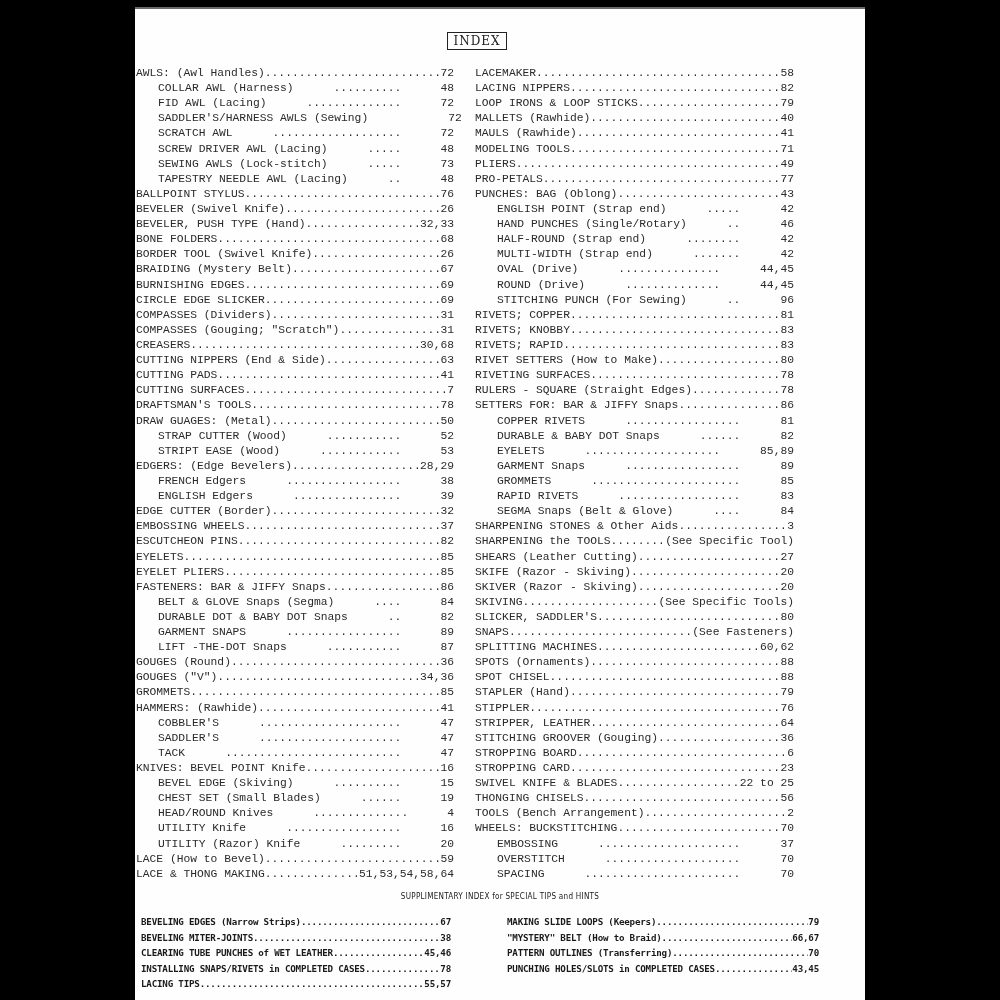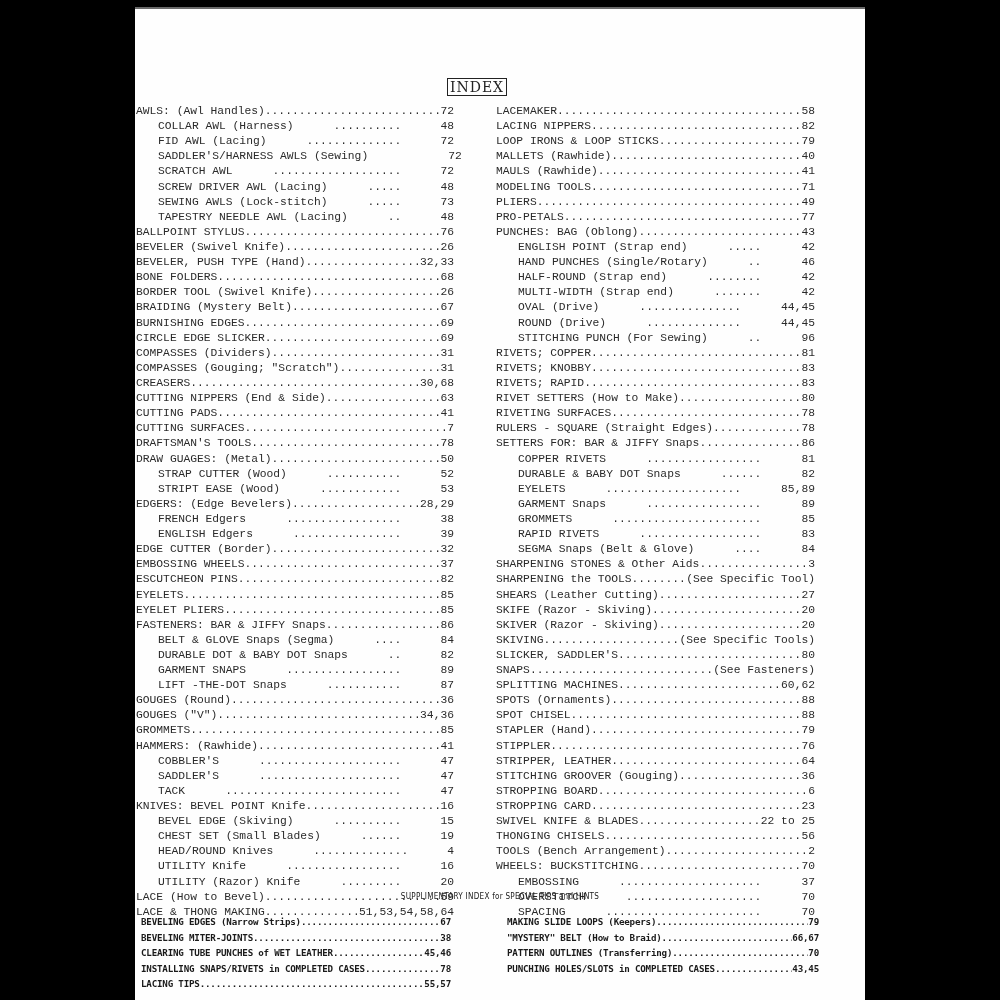--- a/index.html
+++ b/index.html
@@ -5,26 +5,26 @@
   html, body { margin:0; padding:0; }
   body { width:1000px; height:1000px; background:#000; position:relative; overflow:hidden; }
   .page {
     position:absolute; left:135px; top:7px; width:730px; height:993px;
     background:#fefefe;
     border-top:2px solid #6a6a6a;
   }
   .title-box {
     position:absolute; left:312px; top:23px; width:60px; height:18px;
     border:1.5px solid #222; box-sizing:border-box;
-    font-family:"DejaVu Serif", serif; font-size:14px; letter-spacing:1px;
-    color:#222; text-align:center; line-height:16px;margin-top:46px;
+    font-family:"DejaVu Serif", serif; font-size:12px; letter-spacing:1px;
+    color:#222; text-align:center; line-height:16px;
   }
-  .col { position:absolute; top:57px;margin-top:38px; }
+  .col { position:absolute; top:57px; }
   .col.left { left:1px; width:318px; }
-  .col.right { left:361px; width:319px; }
+  .col.right { left:340px; width:319px; }
   .row {
     font-family:"Liberation Mono", monospace; font-size:11.3px; color:#2a2a2a;
     height:15.12px; line-height:15.12px; display:flex; white-space:nowrap;
   }
   .row.sub { padding-left:22px;gap:40px; }
   .row .lbl { flex:0 0 auto; }
   .row .dots { flex:1 1 auto; overflow:hidden; letter-spacing:0px; }
   .row .dots::before { content:"........................................................................................................."; }
   .row .pg { flex:0 0 auto; }
   .supp-title {

